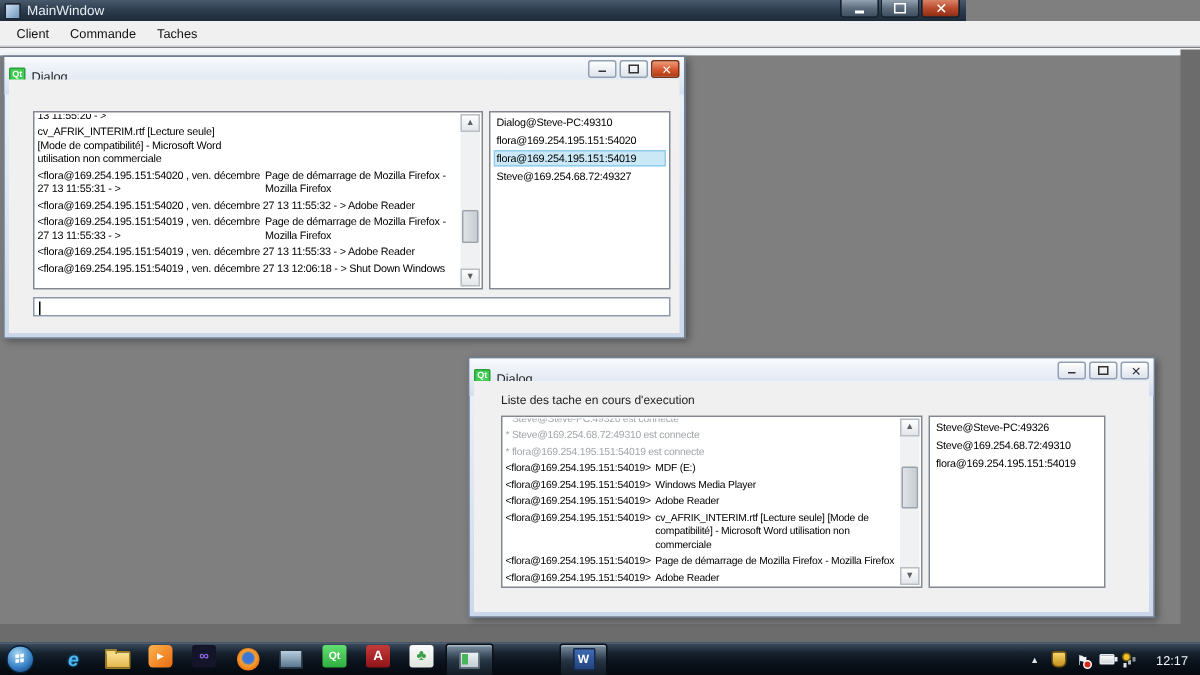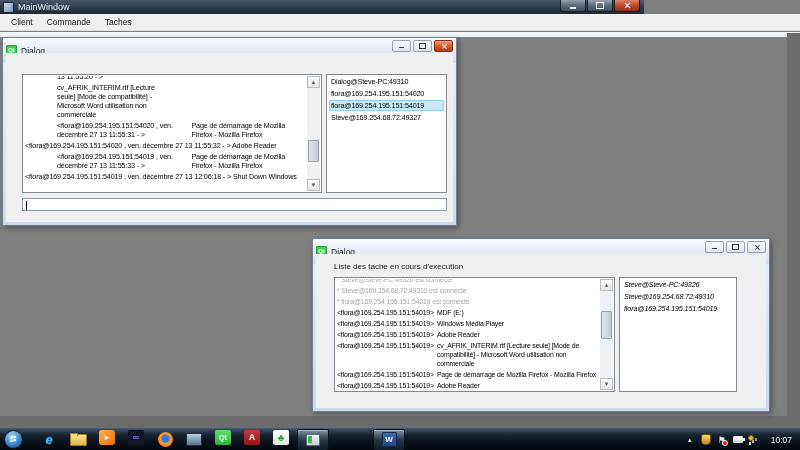--- a/index.html
+++ b/index.html
@@ -47,21 +47,21 @@
   .d-btn .max-glyph{width:5px;height:4px;}
   .d-btn .x-glyph{width:6px;height:6px;transform:scale(.85);}
   .d-btn.close-red{background:linear-gradient(#ef9b76,#d4562f 55%,#b13c16);border-color:#7e3212;color:#fff;}
   .d-content{position:absolute;left:3px;right:3px;top:15px;bottom:3px;background:#f0f0f0;}
   .d-label{position:absolute;font-size:8px;color:#222;}
 
   .listbox{position:absolute;background:#fff;border:1px solid #828790;box-sizing:border-box;overflow:hidden;}
   .list-inner{position:absolute;left:2px;top:1px;right:15px;bottom:1px;overflow:hidden;
     font-size:7.2px;line-height:9px;letter-spacing:-0.15px;color:#000;}
   .lrow{margin-bottom:2px;}
-  .lrow.cols{display:flex;margin-left:32px;}
+  .lrow.cols{display:flex;}
   .lrow .cl{width:54%;flex:none;}
   .lrow .cr{width:46%;flex:none;}
   .clipped{margin-top:-4px;}
 
   .trow{display:flex;margin-bottom:2px;}
   .trow .sender{flex:none;margin-right:3px;white-space:nowrap;}
   .trow .txt{flex:1;}
   .trow.gray{color:#a2a6aa;display:block;}
 
   
@@ -196,20 +196,21 @@
             </div>
             <div class="lrow cols">
               <span class="cl">&lt;flora@169.254.195.151:54020 , ven. décembre 27 13 11:55:31 - &gt;</span>
               <span class="cr">Page de démarrage de Mozilla Firefox - Mozilla Firefox</span>
             </div>
             <div class="lrow full">&lt;flora@169.254.195.151:54020 , ven. décembre 27 13 11:55:32 - &gt; Adobe Reader</div>
             <div class="lrow cols">
               <span class="cl">&lt;flora@169.254.195.151:54019 , ven. décembre 27 13 11:55:33 - &gt;</span>
               <span class="cr">Page de démarrage de Mozilla Firefox - Mozilla Firefox</span>
             </div>
+            <div class="lrow full">&lt;flora@169.254.195.151:54019 , ven. décembre 27 13 11:55:33 - &gt; Adobe Reader</div>
             <div class="lrow full">&lt;flora@169.254.195.151:54019 , ven. décembre 27 13 12:06:18 - &gt; Shut Down Windows</div>
           </div>
         <div class="vscroll">
           <div class="sc-btn up">▲</div>
           <div class="sc-thumb" style="top:64px;height:22px;"></div>
           <div class="sc-btn down">▼</div>
         </div>
       </div>
       <div class="listbox" style="left:320px;top:21px;width:121px;height:119px;">
         <div class="list-inner" id="d1-clients" style="right:2px;">
@@ -273,21 +274,21 @@
               <span class="txt">Adobe Reader</span>
             </div>
           </div>
         <div class="vscroll">
           <div class="sc-btn up">▲</div>
           <div class="sc-thumb" style="top:32px;height:28px;"></div>
           <div class="sc-btn down">▼</div>
         </div>
       </div>
       <div class="listbox" style="left:303px;top:23px;width:118px;height:115px;">
-        <div class="list-inner" id="d2-clients" style="right:2px;font-style:italic;">
+        <div class="list-inner" id="d2-clients" style="right:2px;">
             <div class="client-item">Steve@Steve-PC:49326</div>
             <div class="client-item">Steve@169.254.68.72:49310</div>
             <div class="client-item">flora@169.254.195.151:54019</div>
           </div>
       </div>
     </div>
   </div>
 
   <div class="taskbar">
     <div class="start-orb"></div>
@@ -327,17 +328,17 @@
           <div class="tray-slot hidden-icons-arrow">
             <span class="glyph">▴</span>
           </div>
           <div class="tray-slot security-shield-icon"></div>
           <div class="tray-slot action-center-flag-icon">
             <span class="glyph">⚑</span>
           </div>
           <div class="tray-slot battery-icon"></div>
           <div class="tray-slot network-status-icon"></div>
         </div>
-      <span class="tray-clock">10:07</span>
+      <span class="tray-clock">12:17</span>
     </div>
   </div>
 
 </div>
 
 </body></html>

